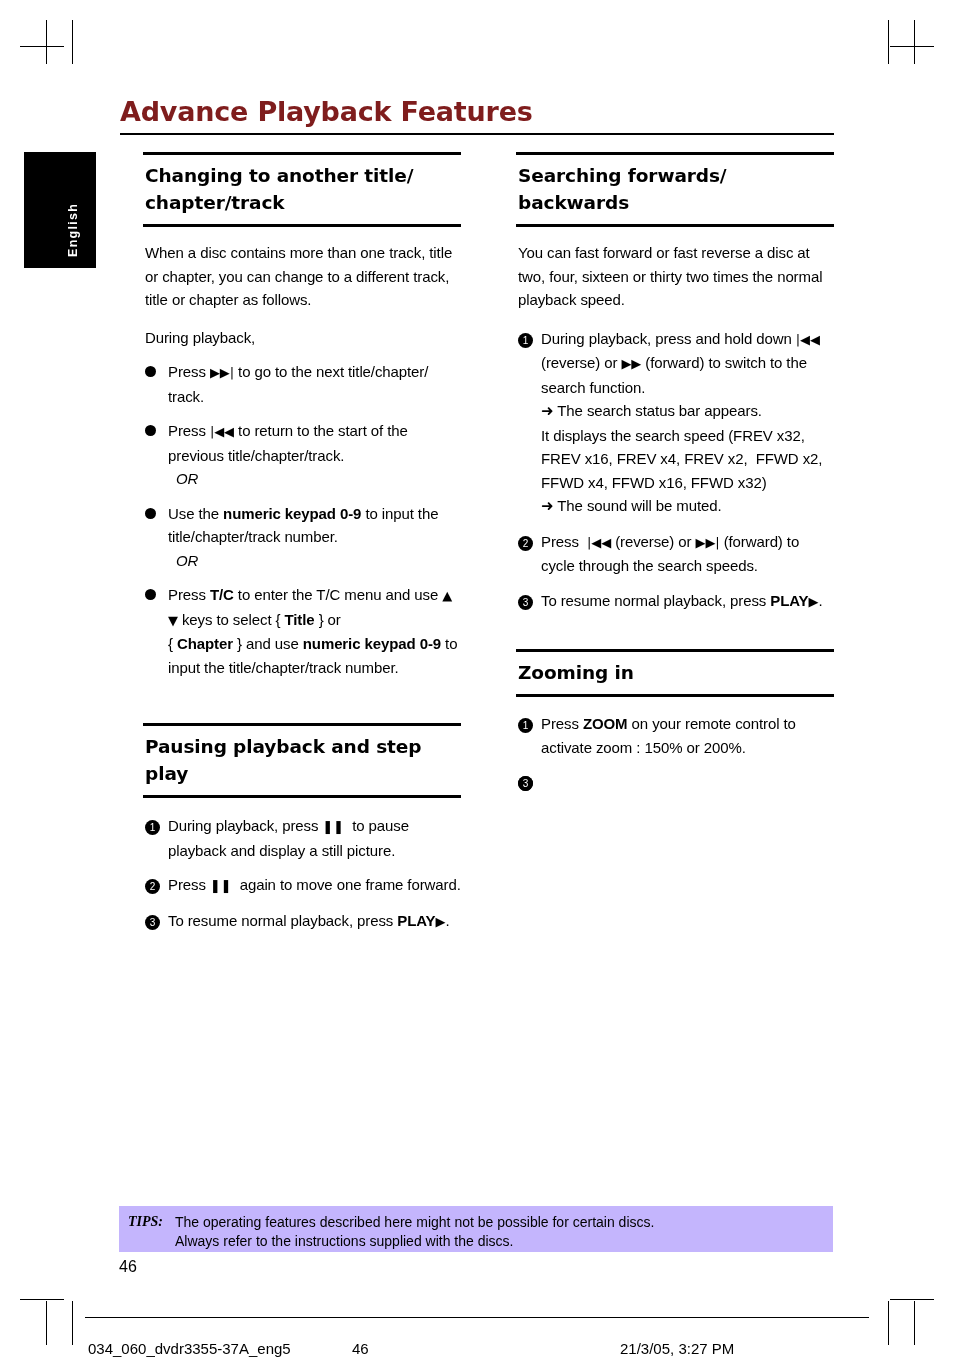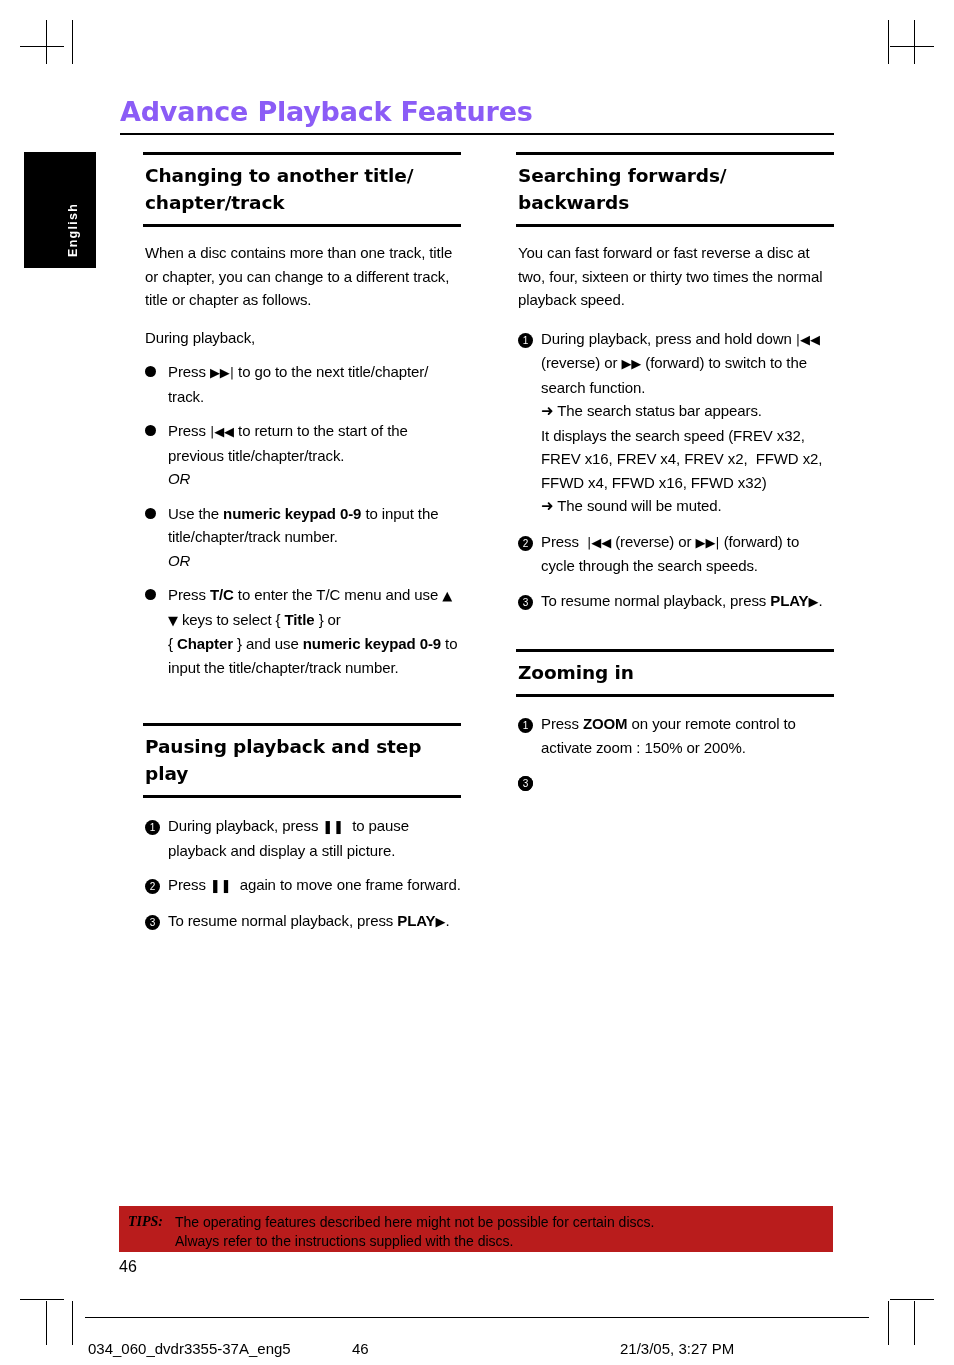--- a/index.html
+++ b/index.html
@@ -24,21 +24,21 @@
   
   .page-title {
     position: absolute;
     left: 120px;
     top: 96px;
     width: 714px;
     font-family: "DejaVu Sans", sans-serif;
     font-weight: bold;
     font-size: 27px;
     letter-spacing: -0.2px;
-    color: #8b5cf6;
+    color: #7f1d1d;
   }
   .title-rule {
     position: absolute;
     left: 120px;
     top: 133px;
     width: 714px;
     height: 2px;
     background: #000;
   }
 
@@ -136,35 +136,35 @@
     background: #000;
     color: #fff;
     text-align: center;
     font-size: 10px;
     font-family: "Liberation Sans", sans-serif;
     margin-top: 4px;
   }
   .arrow { font-family: "DejaVu Sans", sans-serif; }
 
   b, strong { font-weight: bold; }
-  i, em { font-style: italic; }
+  i, em { font-style: italic; margin-left: 8px; }
 
   .glyph { font-family: "DejaVu Sans", sans-serif; font-size: 13px; }
 
   .spacer-lg { height: 44px; }
   .spacer-md { height: 36px; }
 
   
   .tips {
     position: absolute;
     left: 119px;
     top: 1206px;
     width: 714px;
     height: 46px;
-    background: #b91c1c;
+    background: #c4b5fd;
   }
   .tips-label {
     position: absolute;
     left: 9px;
     top: 8px;
     font-size: 14px;
     font-style: italic;
     font-weight: bold;
     font-family: "Liberation Serif", serif;
   }

